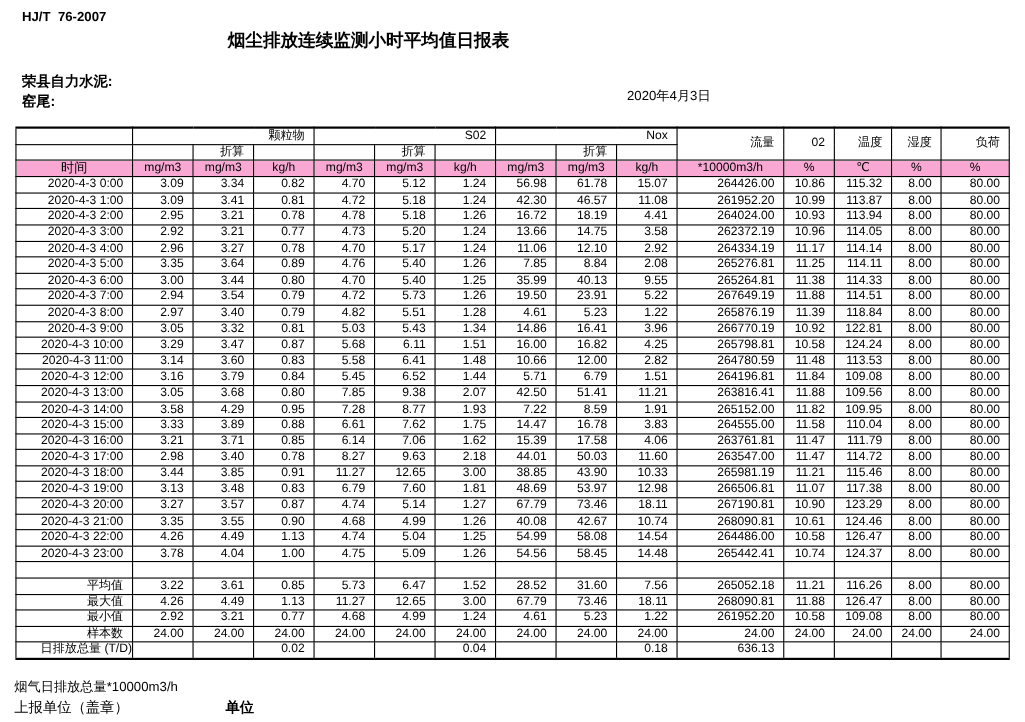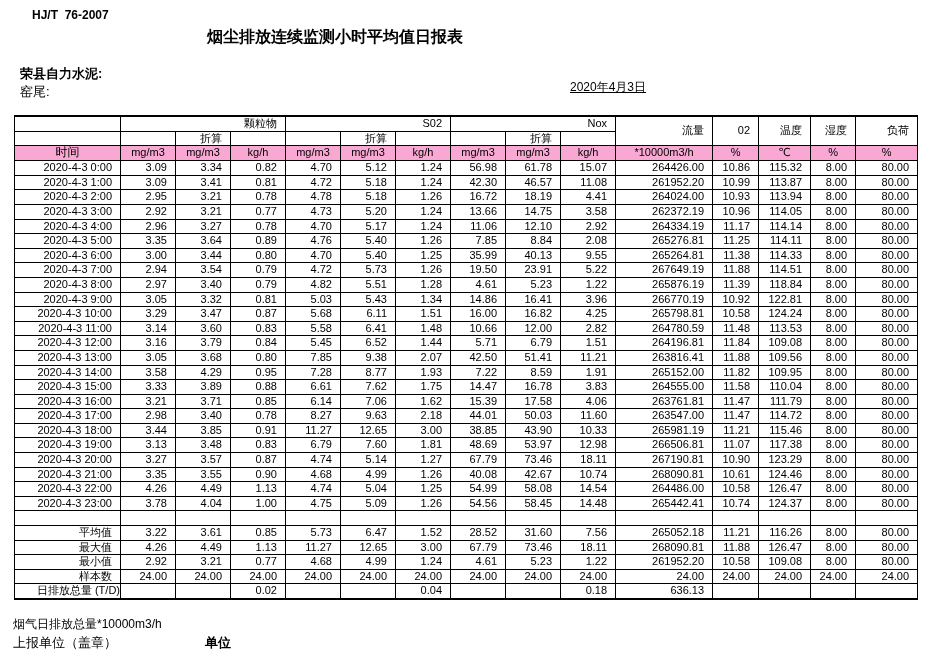--- a/index.html
+++ b/index.html
@@ -2,25 +2,25 @@
 <html><head>
 <meta charset="utf-8">
 <style>
   html, body { margin:0; padding:0; }
   body {
     width:932px; height:656px; background:#ffffff; color:#000;
     font-family:"Liberation Sans", "DejaVu Sans", sans-serif;
     position:relative; overflow:hidden;
   }
   .abs { position:absolute; white-space:pre; }
-  .doc-standard { left:20px; top:8px; font-size:12px; font-weight:bold;margin-left:12px; }
+  .doc-standard { left:20px; top:8px; font-size:12px; font-weight:bold; }
   .doc-title { left:207px; top:27px; font-size:16px; font-weight:bold; letter-spacing:0px; }
   .doc-company { left:20px; top:65px; font-size:13px; font-weight:bold; }
-  .doc-station { left:20px; top:83px; font-size:13px; font-weight:normal; }
-  .doc-date { left:570px; top:79px; font-size:12px;text-decoration:underline; }
+  .doc-station { left:20px; top:83px; font-size:13px; font-weight:bold; }
+  .doc-date { left:570px; top:79px; font-size:12px; }
 
   table.report {
     position:absolute; left:14px; top:115px;
     border-collapse:collapse; table-layout:fixed; width:903px;
     border-top:2px solid #000; border-bottom:2px solid #000;
   }
   table.report td {
     border:1px solid #000;
     font-size:11px; height:13.6px; line-height:13.6px;
     padding:0 8px 0 0; text-align:right;

